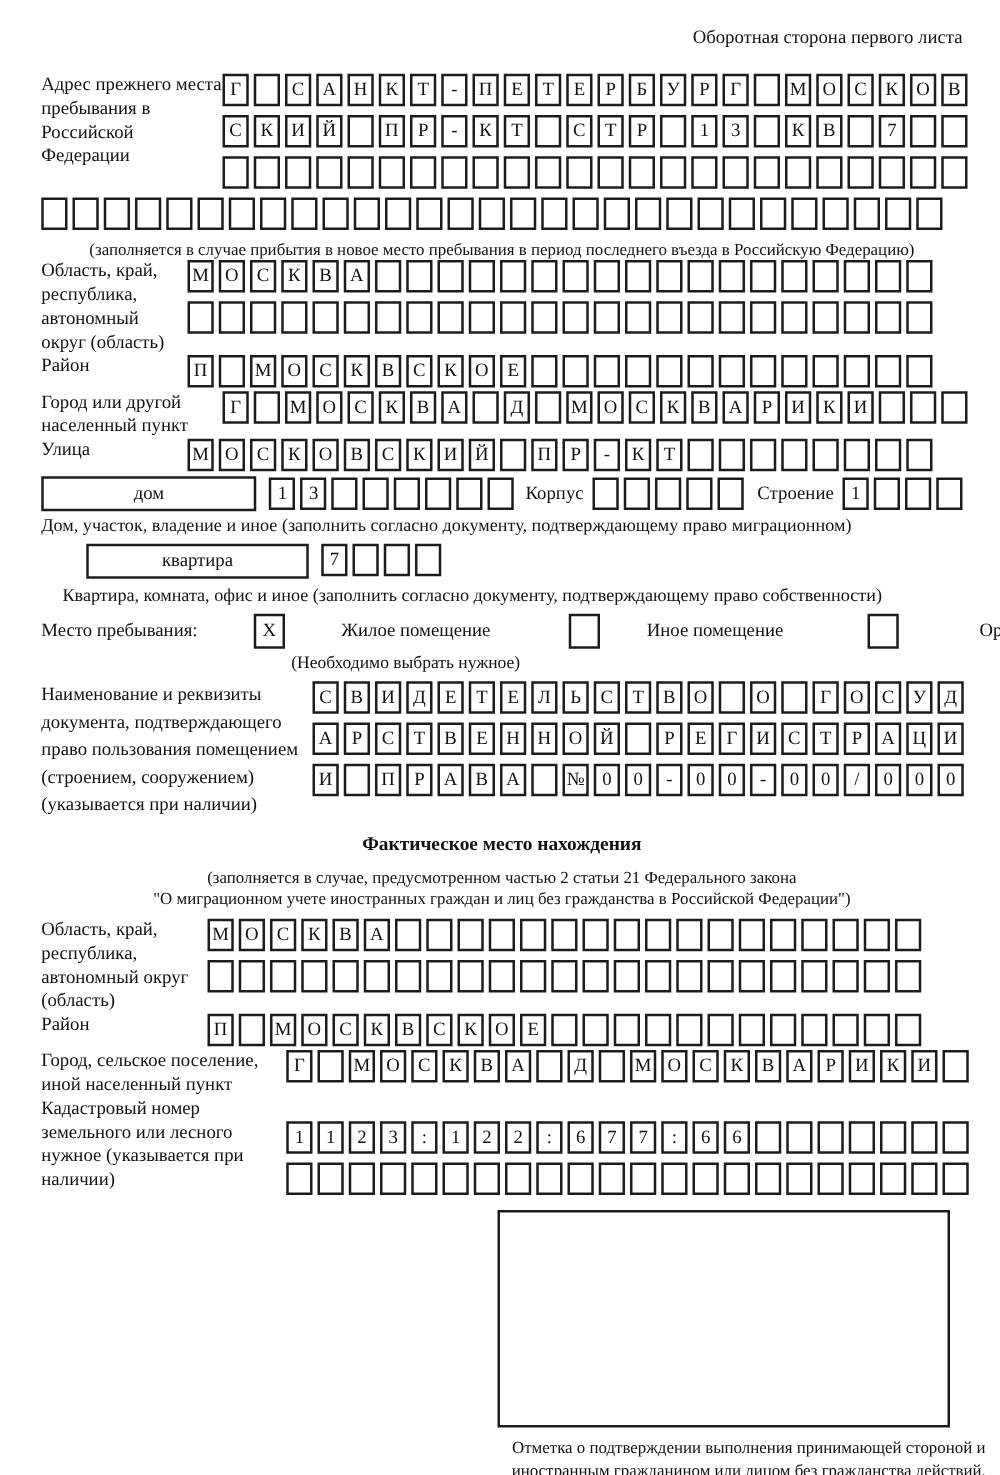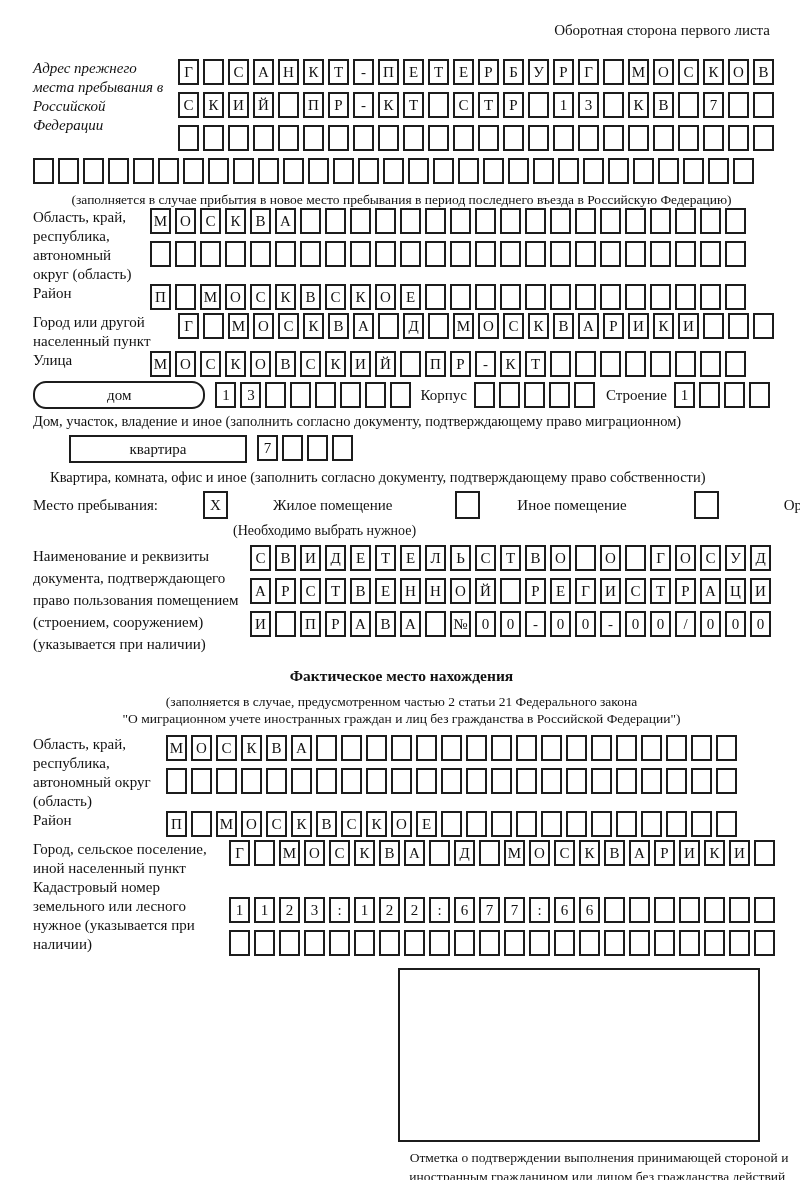--- a/index.html
+++ b/index.html
@@ -40,21 +40,21 @@
   } .mb0{margin-bottom:0;}
 </style>
 </head>
 <body>
 
 <div class="page">
 
   <div class="hdr">Оборотная сторона первого листа</div>
 
   <div class="frow">
-    <div class="lbl" style="width:145px;font-style:italic;">Адрес прежнего места пребывания в Российской Федерации</div>
+    <div class="lbl" style="width:145px;">Адрес прежнего места пребывания в Российской Федерации</div>
     <div>
       <div class="cells">
           <span class="cell">Г</span>
           <span class="cell"></span>
           <span class="cell">С</span>
           <span class="cell">А</span>
           <span class="cell">Н</span>
           <span class="cell">К</span>
           <span class="cell">Т</span>
           <span class="cell">-</span>
@@ -305,21 +305,21 @@
         <span class="cell"></span>
         <span class="cell"></span>
         <span class="cell"></span>
         <span class="cell"></span>
         <span class="cell"></span>
         <span class="cell"></span>
       </div>
   </div>
 
   <div class="frow" style="align-items:center;">
-    <div class="widebox" style="width:178px;border-radius:13px;">дом</div>
+    <div class="widebox" style="width:178px;">дом</div>
     <div class="cells mb0" style="margin-left:10px;">
         <span class="cell">1</span>
         <span class="cell">3</span>
         <span class="cell"></span>
         <span class="cell"></span>
         <span class="cell"></span>
         <span class="cell"></span>
         <span class="cell"></span>
         <span class="cell"></span>
       </div>

